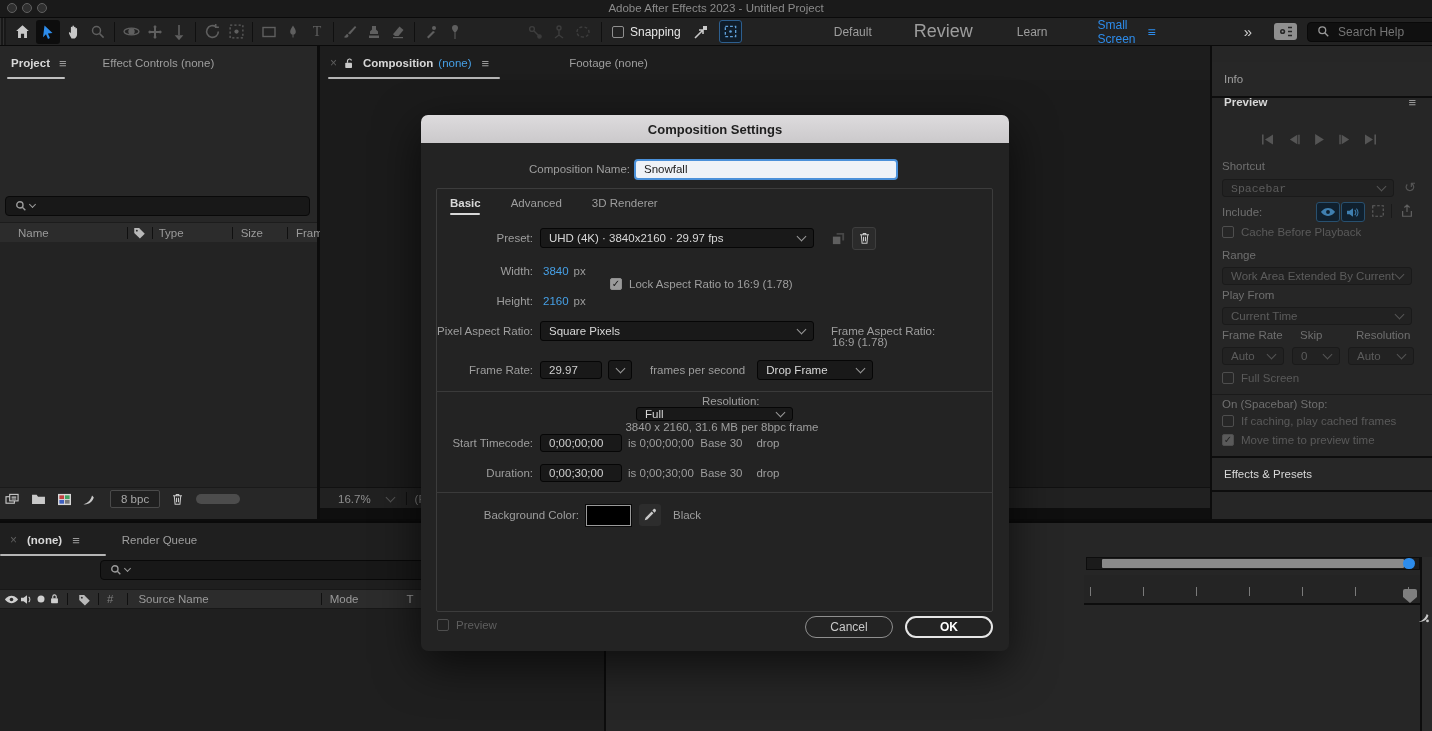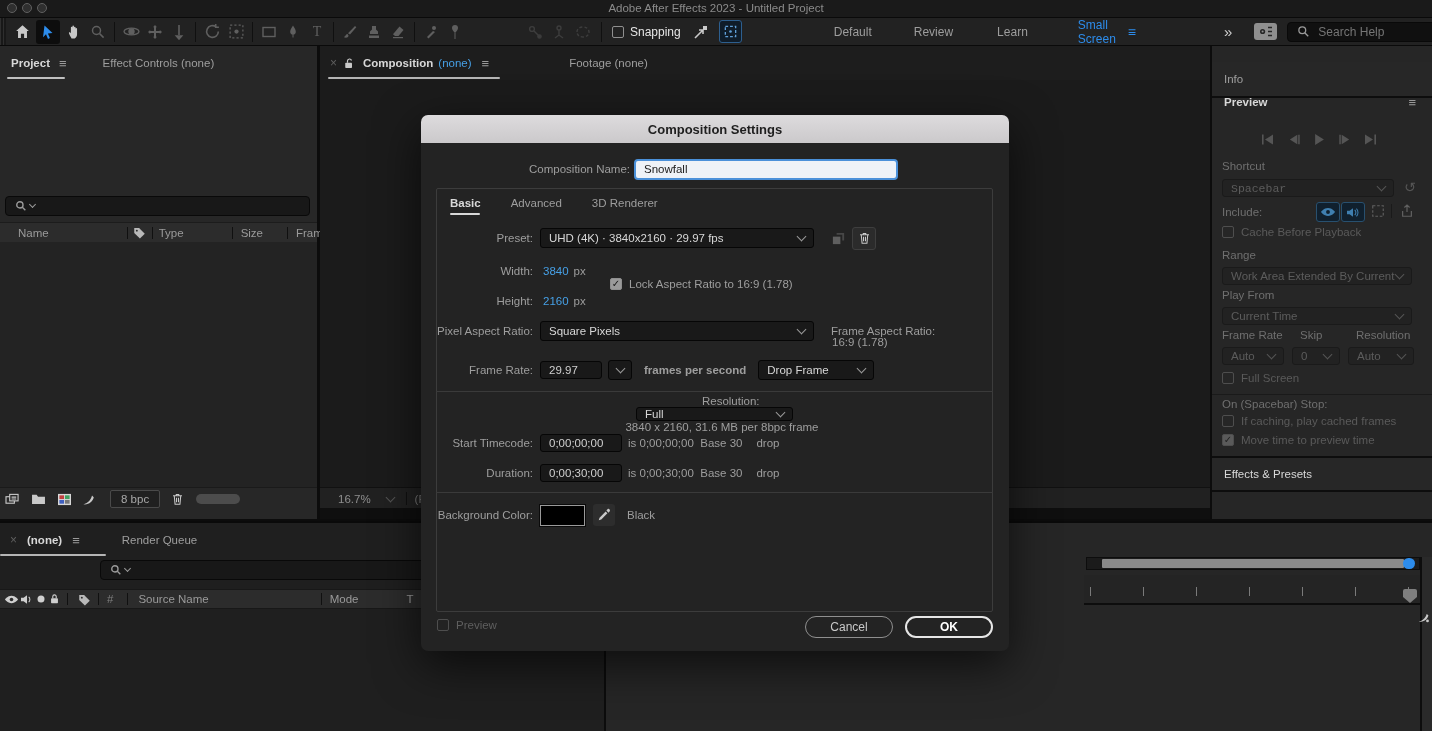--- a/index.html
+++ b/index.html
@@ -189,21 +189,21 @@
         </svg>
     </span>
     <span class="ticon" style="border:1px solid #2d5f8f;border-radius:3px;background:#0f1c29;width:21px;height:21px;margin-left:6px;">
       <svg width="15" height="15" viewBox="0 0 16 16" stroke="#5f9fd8" fill="none" stroke-width="1.4" stroke-dasharray="3 2">
           <rect x="2.5" y="2.5" width="11" height="11"></rect>
           <circle cx="8" cy="8" r="1.4" fill="#5f9fd8" stroke="none"></circle>
         </svg>
     </span>
 
     <span style="color:#9d9d9d;font-size:12px;margin-left:92px;">Default</span>
-    <span style="color:#9d9d9d;font-size:12px;margin-left:42px;">Review</span>
+    <span style="color:#9d9d9d;font-size:18px;margin-left:42px;">Review</span>
     <span style="color:#9d9d9d;font-size:12px;margin-left:44px;">Learn</span>
     <span class="blue" style="font-size:12px;margin-left:50px;">Small Screen</span>
     <span class="blue" style="font-size:14px;margin-left:12px;">≡</span>
 
     <span style="color:#cfcfcf;font-size:15px;margin-left:88px;">»</span>
 
     <span class="ticon" style="background:#8f8f8f;border-radius:3px;width:23px;height:17px;margin-left:22px;">
       <svg width="14" height="11" viewBox="0 0 14 11" fill="#262626">
           <circle cx="3.6" cy="5.5" r="2.6"></circle>
           <circle cx="3.6" cy="5.5" r="1" fill="#8f8f8f"></circle>
@@ -610,21 +610,21 @@
       <span class="lbl" style="margin-left:17px;">Frame Aspect Ratio:</span>
     </div>
     <span class="lbl abs" style="left:411px;top:221px;">16:9 (1.78)</span>
 
     <div class="dlg-row" style="top:245px;">
       <span class="dlg-lbl">Frame Rate:</span>
       <input class="tf" style="width: 62px; height: 18px;" value="29.97">
       <span class="dd" style="width:24px;height:20px;margin-left:6px;justify-content:center;">
           <span class="chev"></span>
         </span>
-      <span class="lbl" style="margin-left:12px;font-weight:bold;">frames per second</span>
+      <span class="lbl" style="margin-left:18px;">frames per second</span>
       <div class="dd" style="width:116px;height:20px;margin-left:12px;">
         <span style="color:#d8d8d8;">Drop Frame</span>
           <span class="chev"></span>
       </div>
     </div>
 
     <div class="hline" style="top:276px;"></div>
 
     <div class="dlg-row" style="top:280px;flex-direction:column;">
       <span class="dlg-lbl">Resolution:</span>
@@ -644,21 +644,21 @@
 
     <div class="dlg-row" style="top:348px;">
       <span class="dlg-lbl">Duration:</span>
       <input class="tf" style="width: 82px; height: 18px;" value="0;00;30;00">
       <span class="lbl" style="margin-left:6px;white-space:pre;">is 0;00;30;00  Base 30</span>
       <span class="lbl" style="margin-left:14px;">drop</span>
     </div>
 
     <div class="hline" style="top:377px;"></div>
 
-    <div class="dlg-row" style="top:389px;height:22px;">
+    <div class="dlg-row" style="top:389px;height:22px;margin-left:46px;">
       <span class="dlg-lbl">Background Color:</span>
       <span style="width:45px;height:21px;background:#000;border:1px solid #9a9a9a;outline:1px solid #0a0a0a;box-sizing:border-box;flex:none;"></span>
       <span class="ticon bright" style="margin-left:8px;width:22px;height:22px;background:#2d2d2d;border-radius:3px;">
         <svg width="14" height="14" viewBox="0 0 16 16" fill="currentColor">
             <path d="M2 14l.9-2.9 7-7 2 2-7 7zM10.7 2.6l1.4-1.3c.6-.5 1.7-.4 2.3.3.6.7.6 1.7 0 2.3l-1.4 1.4z"></path>
           </svg>
       </span>
       <span class="lbl" style="margin-left:12px;">Black</span>
     </div>
 

